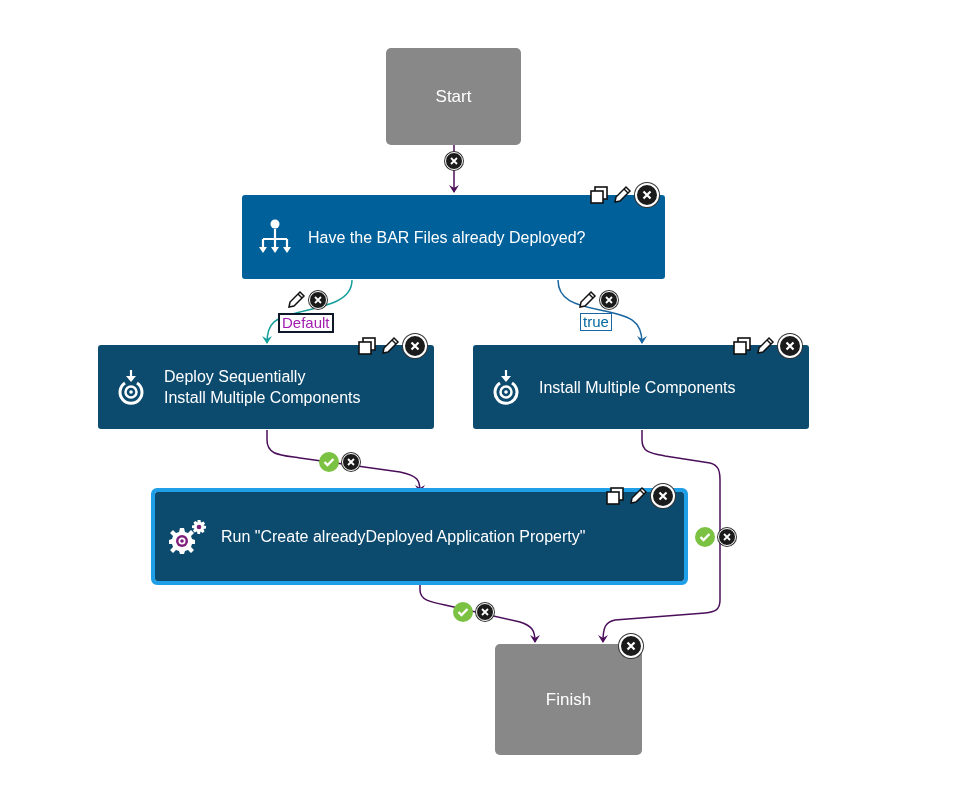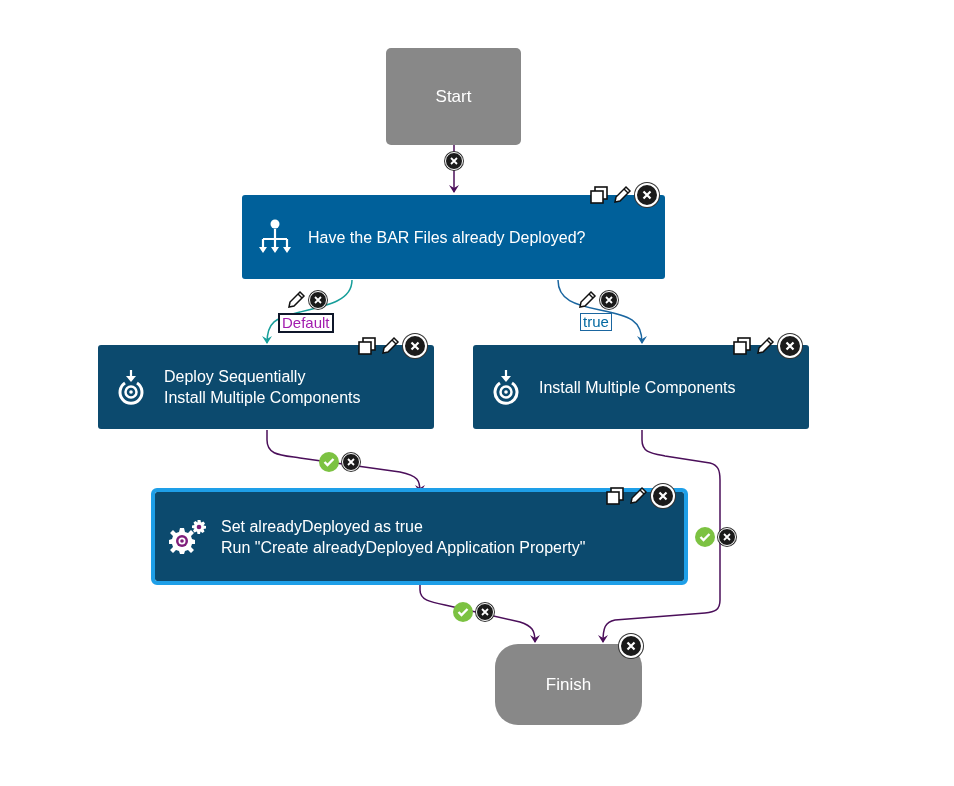--- a/index.html
+++ b/index.html
@@ -224,21 +224,20 @@
           <circle r="3.5" fill="#fff"></circle>
           <circle r="1.8" fill="#7f1e7b"></circle>
         </g>
         <g transform="translate(31,8)">
           <path d="M-1.5,-7 L1.5,-7 L2,-4.5 L4.5,-5.5 L6,-3.5 L4.5,-1.5 L7,-1 L7,1.5 L4.5,2 L5.5,4.5 L3.5,6 L1.5,4.5 L1,7 L-1.5,7 L-2,4.5 L-4.5,5.5 L-6,3.5 L-4.5,1.5 L-7,1 L-7,-1.5 L-4.5,-2 L-5.5,-4.5 L-3.5,-6 L-1.5,-4.5 Z" fill="#fff"></path>
           <circle r="2.3" fill="#7f1e7b"></circle>
         </g>
       </svg>
     </div>
     <div class="lines">
-      <div>Set alreadyDeployed as true</div>
       <div>Run "Create alreadyDeployed Application Property"</div>
     </div>
   </div>
 </div>
 <div class="tools" style="left:605px;top:484px;">
   <svg class="tool-copy" viewBox="0 0 20 20">
       <rect x="6" y="2" width="12" height="12" fill="#fff" stroke="#111" stroke-width="1.6"></rect>
       <rect x="2" y="6" width="12" height="12" fill="#fff" stroke="#111" stroke-width="1.6"></rect>
     </svg>
   <svg class="tool-edit" viewBox="0 0 20 20">
@@ -271,21 +270,21 @@
         <path d="M1.5,5 L4.5,8 L10.5,2" stroke="#fff" stroke-width="2.4" fill="none"></path>
       </svg>
     </span>
   <span class="close-btn sm">
       <svg width="8" height="8" viewBox="0 0 8 8">
         <path d="M1,1 L7,7 M7,1 L1,7" stroke="#fff" stroke-width="1.8"></path>
       </svg>
     </span>
 </div>
 
-<div class="node terminal" style="left:495px;top:644px;width:147px;height:81px;border-radius:23px;">
+<div class="node terminal" style="left:495px;top:644px;width:147px;height:111px;">
   <span>Finish</span>
 </div>
 <div class="tools" style="left:619px;top:634px;">
   <span class="close-btn">
       <svg width="10" height="10" viewBox="0 0 10 10">
         <path d="M1.5,1.5 L8.5,8.5 M8.5,1.5 L1.5,8.5" stroke="#fff" stroke-width="2.2"></path>
       </svg>
     </span>
 </div>
 

